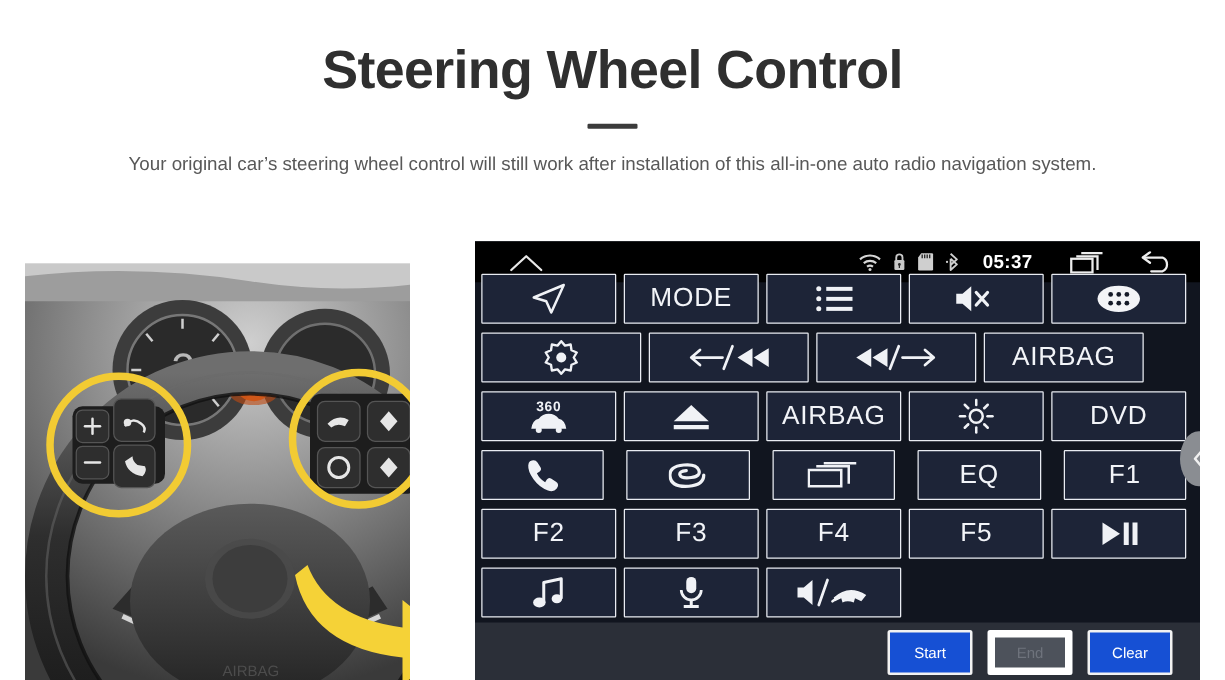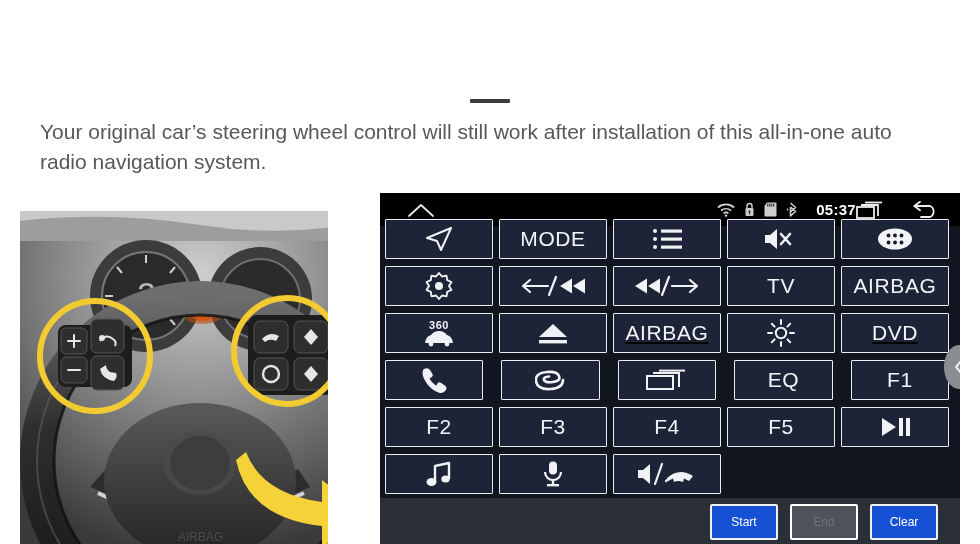--- a/index.html
+++ b/index.html
@@ -15,22 +15,22 @@
   .hdr{position:absolute;left:0;top:0;width:980px;height:193px;background:#fff;}
   .hdr h1{
     margin:0;position:absolute;left:0;top:30px;width:980px;text-align:center;
     font-size:43px;line-height:52px;font-weight:bold;color:#2f2f2f;
     letter-spacing:-0.5px;
   }
   .rule{
     position:absolute;left:470px;top:99px;width:40px;height:4px;background:#3b3b3b;border-radius:1px;
   }
   .sub{
-    position:absolute;left:40px;top:117px;width:900px;text-align:left;
-    font-size:21px;line-height:30px;color:#585858;
+    position:absolute;left:40px;top:117px;width:900px;text-align:center;
+    font-size:15px;line-height:30px;color:#585858;
   }
 
   
   .lower{position:absolute;left:0;top:193px;width:980px;height:351px;background:#fff;}
 
   
   .photo{
     position:absolute;left:20px;top:0;width:308px;height:351px;overflow:hidden;
     background:#777;
     margin-top:18px;
@@ -44,21 +44,21 @@
   }
   .statusbar{
     position:absolute;left:0;top:0;width:580px;height:33px;background:#000;
     display:flex;align-items:center;
   }
   .sb-home{margin-left:27px;display:flex;align-items:center;}
   .sb-spacer{flex:1 1 auto;}
   .sb-ic{margin-right:9px;display:flex;align-items:center;}
   .sb-time{
     color:#fff;font-size:15px;font-weight:bold;letter-spacing:0.3px;
-    margin-left:8px;
+    margin-left:8px;margin-right:30px;
   }
   .sb-nav{margin-right:28px;display:flex;align-items:center;}
   .sb-nav:last-child{margin-right:20px;}
 
   
   .grid{
     position:absolute;left:0;top:33px;width:580px;height:272px;
     background:#11151f;
   }
   .grow{
@@ -85,39 +85,40 @@
     position:absolute;left:0;bottom:0;width:580px;height:46px;
     background:#2b2f38;
   }
   .abtn{
     position:absolute;top:6px;width:68px;height:36px;
     box-sizing:border-box;
     display:flex;align-items:center;justify-content:center;
     font-size:12px;border-radius:2px;
   }
   .abtn.primary{background:#1650d4;color:#ffffff;border:2px solid #f2f2f2;}
-  .abtn.disabled{background:#4d525b;color:#6e737c;border:2px solid #ffffff;}
+  .abtn.disabled{background:#4d525b;color:#6e737c;border:6px solid #ffffff;}
   #btn-start{left:330px;}
   #btn-end{left:410px;}
   #btn-clear{left:490px;}
 
   
   .drawer{
     position:absolute;right:-14px;top:152px;width:30px;height:44px;
     background:#8a8d92;border-radius:50%;
     display:flex;align-items:center;justify-content:center;
   }
   .drawer svg{display:block;}
 </style>
 </head>
 <body>
 
 <div class="page">
 
   <div class="hdr">
+    <h1>Steering Wheel Control</h1>
     <div class="rule"></div>
     <div class="sub">Your original car’s steering wheel control will still work after installation of this all-in-one auto radio navigation system.</div>
   </div>
 
   <div class="lower">
 
     <div class="photo">
       <svg viewBox="0 0 360 351" xmlns="http://www.w3.org/2000/svg">
         <defs>
           <radialGradient id="dashg" cx="50%" cy="18%" r="80%">
@@ -339,28 +340,25 @@
             </svg>
           </div>
           <div class="gcell">
             <svg width="70" height="22" viewBox="0 0 70 22">
               <path d="M3 11 L15 3.5 V18.5 Z M16 11 L28 3.5 V18.5 Z" fill="#f0f2f6"></path>
               <path d="M37 2 L30 20" stroke="#f0f2f6" stroke-width="2.2" stroke-linecap="round"></path>
               <path d="M40 11 H64 M58 5 L65 11 L58 17" fill="none" stroke="#f0f2f6" stroke-width="2.2" stroke-linecap="round" stroke-linejoin="round"></path>
             </svg>
           </div>
           <div class="gcell">
-            <span class="ttl">TV</span>
-          </div>
-          <div class="gcell">
             <span class="ttl">AIRBAG</span>
           </div>
         </div>
 
-        <div class="grow" style="top:87px;text-decoration:underline;">
+        <div class="grow" style="top:87px;">
           <div class="gcell">
             <svg width="40" height="30" viewBox="0 0 40 30">
               <text x="20" y="11" text-anchor="middle" font-family="Liberation Sans, sans-serif" font-size="11" font-weight="bold" fill="#f0f2f6">360</text>
               <path d="M6 25 q1 -7 6 -8 q3 -4 8 -4 q5 0 8 4 q5 1 6 8 z" fill="#f0f2f6"></path>
               <circle cx="12" cy="26" r="2.4" fill="#f0f2f6"></circle>
                 <circle cx="28" cy="26" r="2.4" fill="#f0f2f6"></circle>
             </svg>
           </div>
           <div class="gcell">
             <svg width="34" height="24" viewBox="0 0 34 24">

